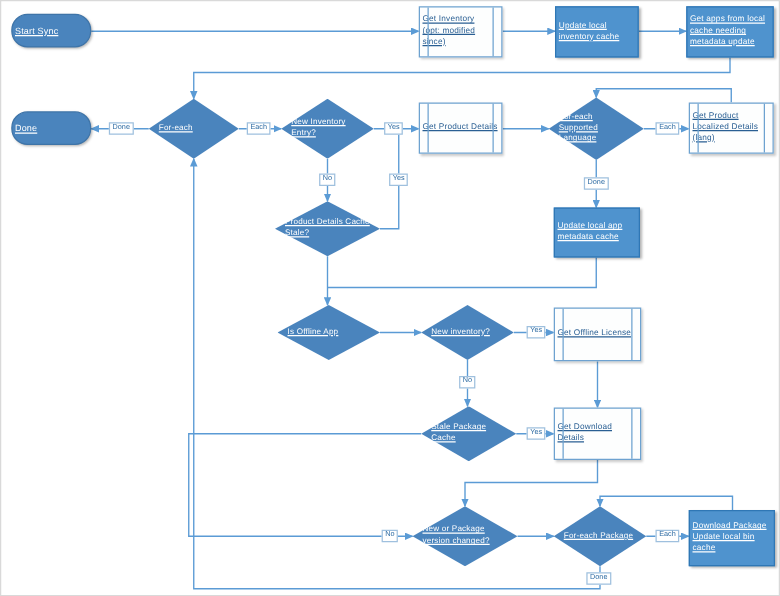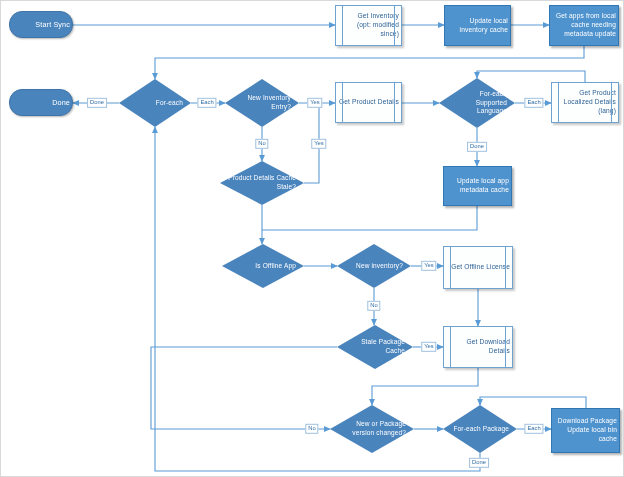--- a/index.html
+++ b/index.html
@@ -13,26 +13,27 @@
     border:1px solid #d9d9d9;
     box-sizing:border-box;
   }
   svg#wires{position:absolute;left:0;top:0;width:624px;height:477px;}
 
   
   .node{
     position:absolute;
     box-sizing:border-box;
     display:flex;align-items:center;justify-content:center;
-    text-align:right;
+    text-align:left;
     color:#ffffff;
     font-size:6.6px;
     line-height:1.32;
     letter-spacing:.15px;
     z-index:3;
+    text-decoration:underline;
   }
   .node .lbl{display:block;padding:0 2px;width:100%;}
 
   
   .term{
     background:#4a84bd;
     border:1px solid #3e74a8;
     border-radius:13px;
     box-shadow:1px 1px 2px rgba(0,0,0,.28);
     font-size:7.2px;

